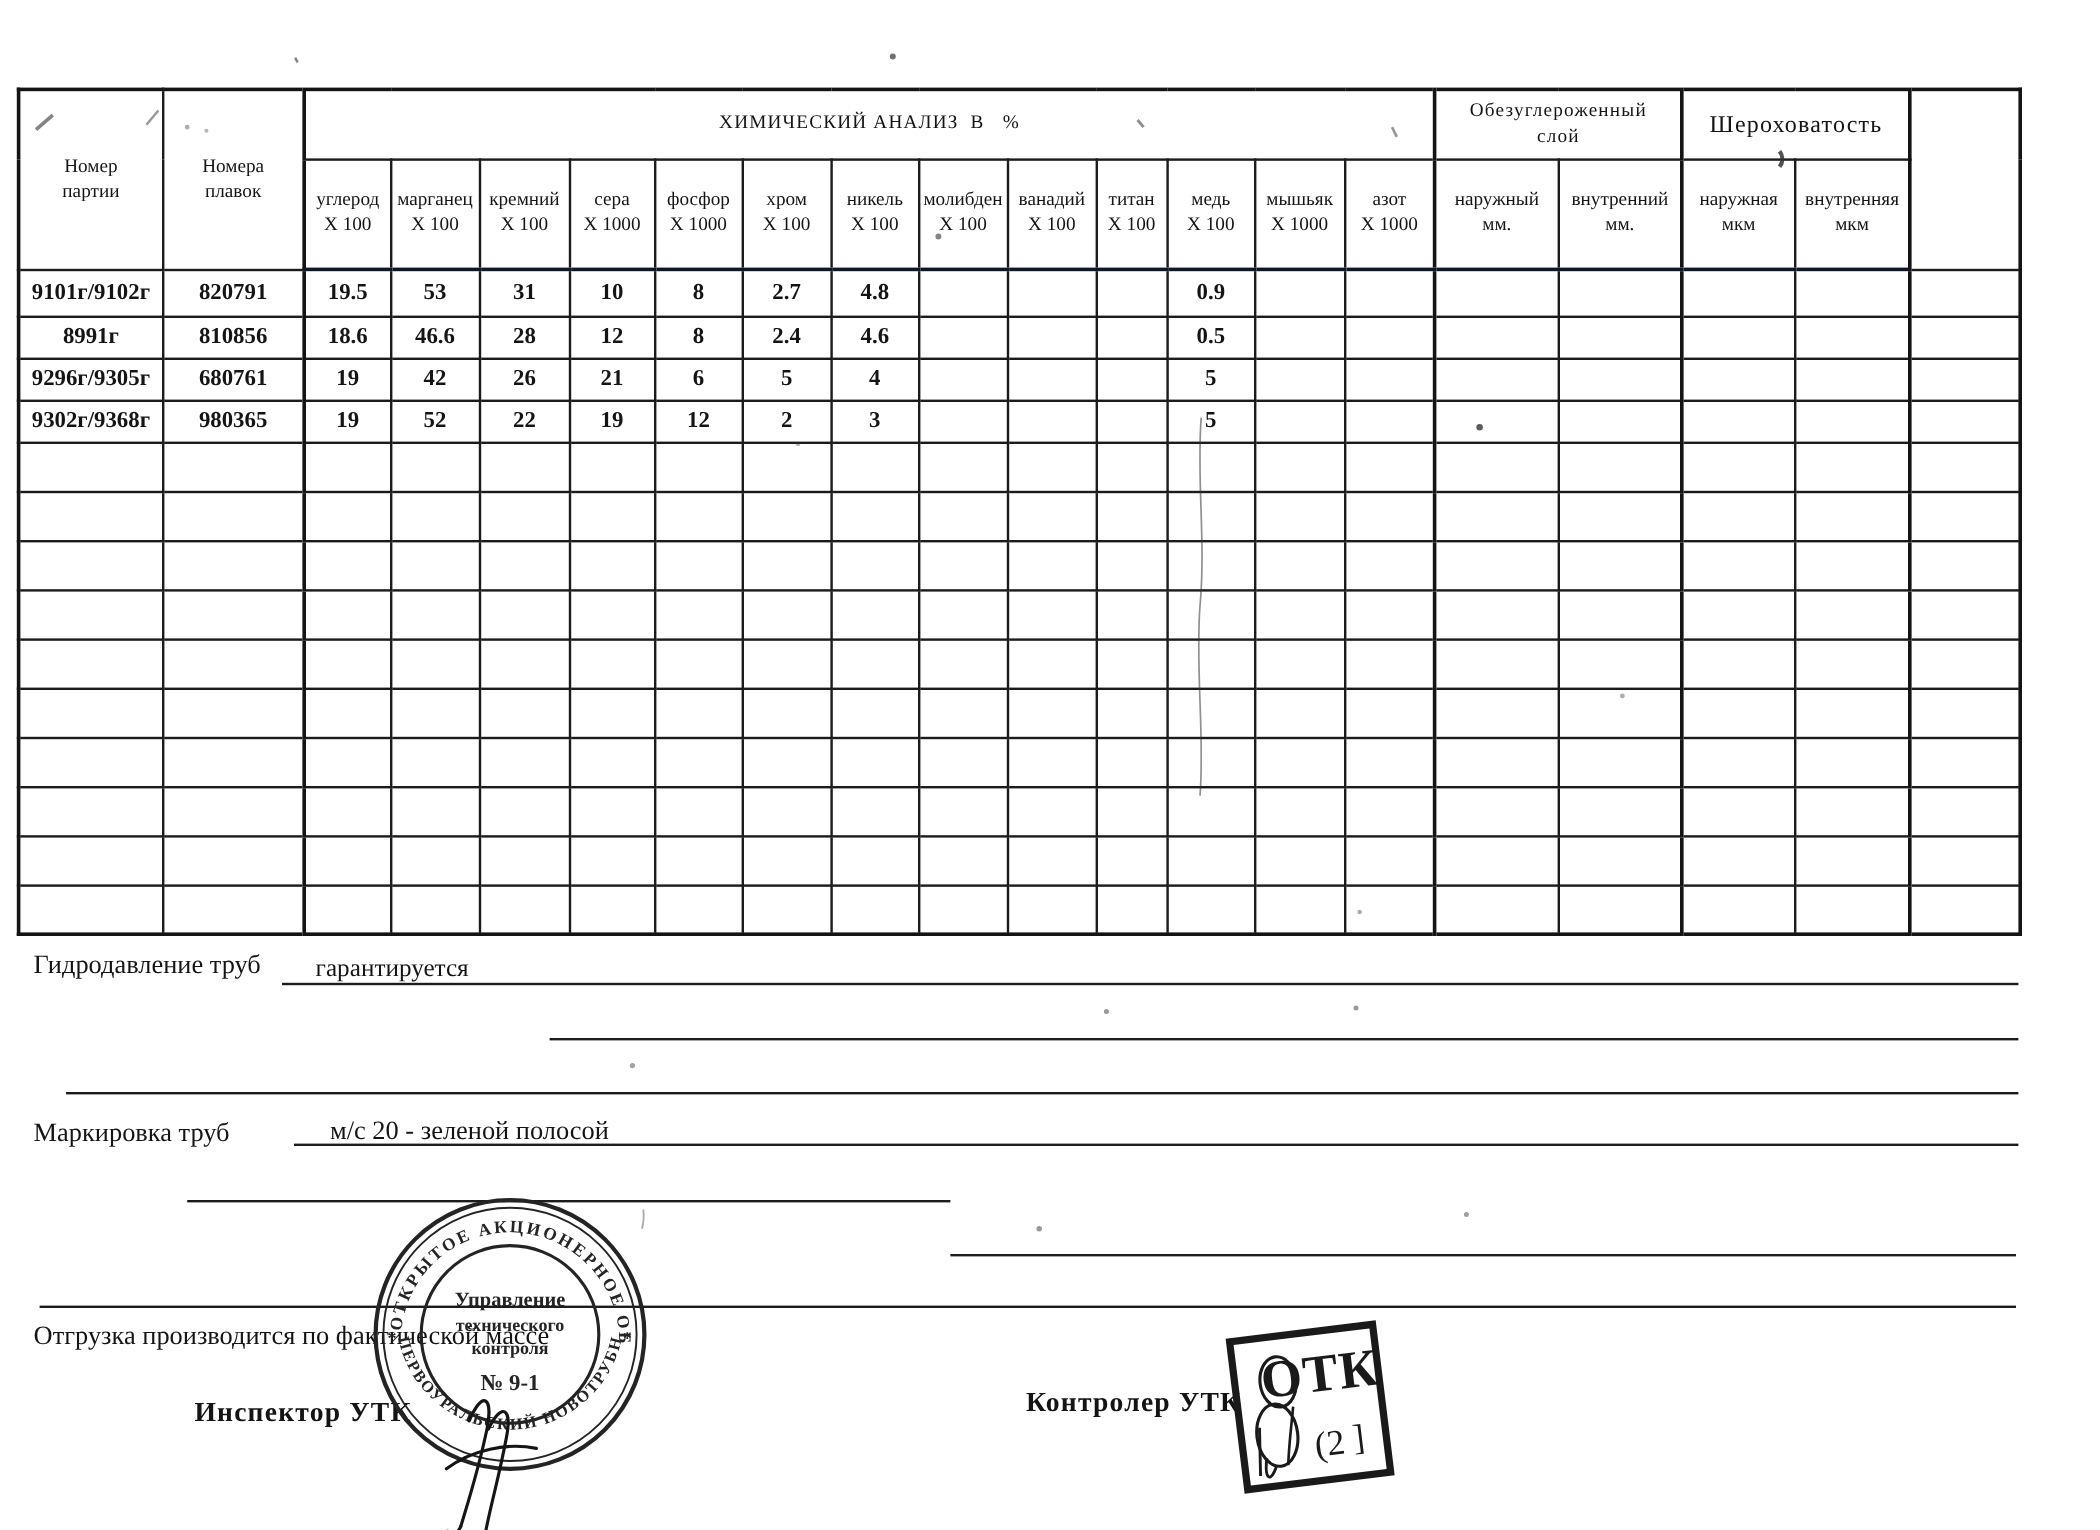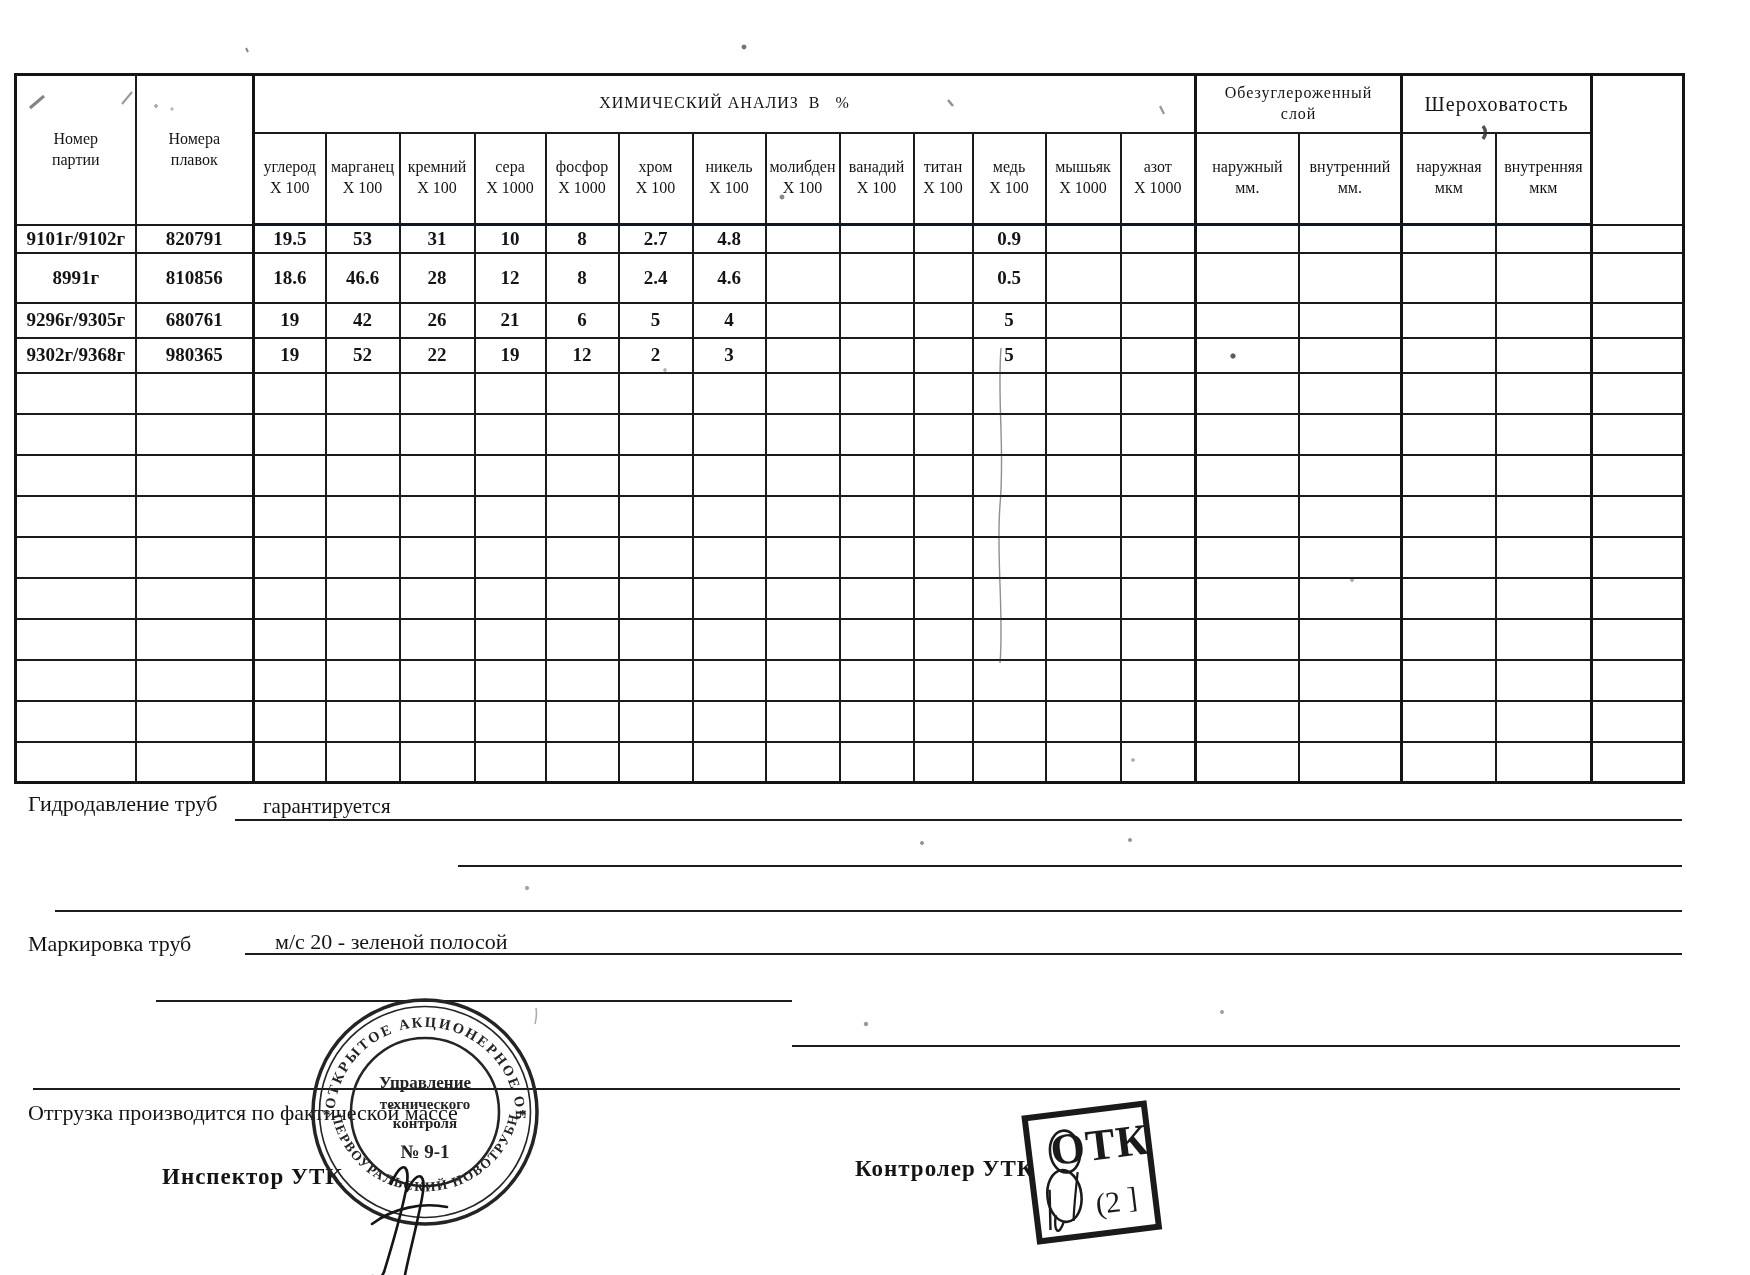--- a/index.html
+++ b/index.html
@@ -104,21 +104,21 @@
 мм.</th>
           <th class="sub">внутренний
 мм.</th>
           <th class="sub thick-left">наружная
 мкм</th>
           <th class="sub">внутренняя
 мкм</th>
         </tr>
     </thead>
     <tbody id="table-body">
-        <tr style="height: 28px;">
+        <tr style="height: 39px;">
           <td>9101г/9102г</td>
           <td>820791</td>
           <td class="thick-left">19.5</td>
           <td>53</td>
           <td>31</td>
           <td>10</td>
           <td>8</td>
           <td>2.7</td>
           <td>4.8</td>
           <td></td>
@@ -126,21 +126,21 @@
           <td></td>
           <td>0.9</td>
           <td></td>
           <td></td>
           <td class="thick-left"></td>
           <td></td>
           <td class="thick-left"></td>
           <td></td>
           <td class="thick-left"></td>
         </tr>
-        <tr style="height: 50px;">
+        <tr style="height: 35px;">
           <td>8991г</td>
           <td>810856</td>
           <td class="thick-left">18.6</td>
           <td>46.6</td>
           <td>28</td>
           <td>12</td>
           <td>8</td>
           <td>2.4</td>
           <td>4.6</td>
           <td></td>

